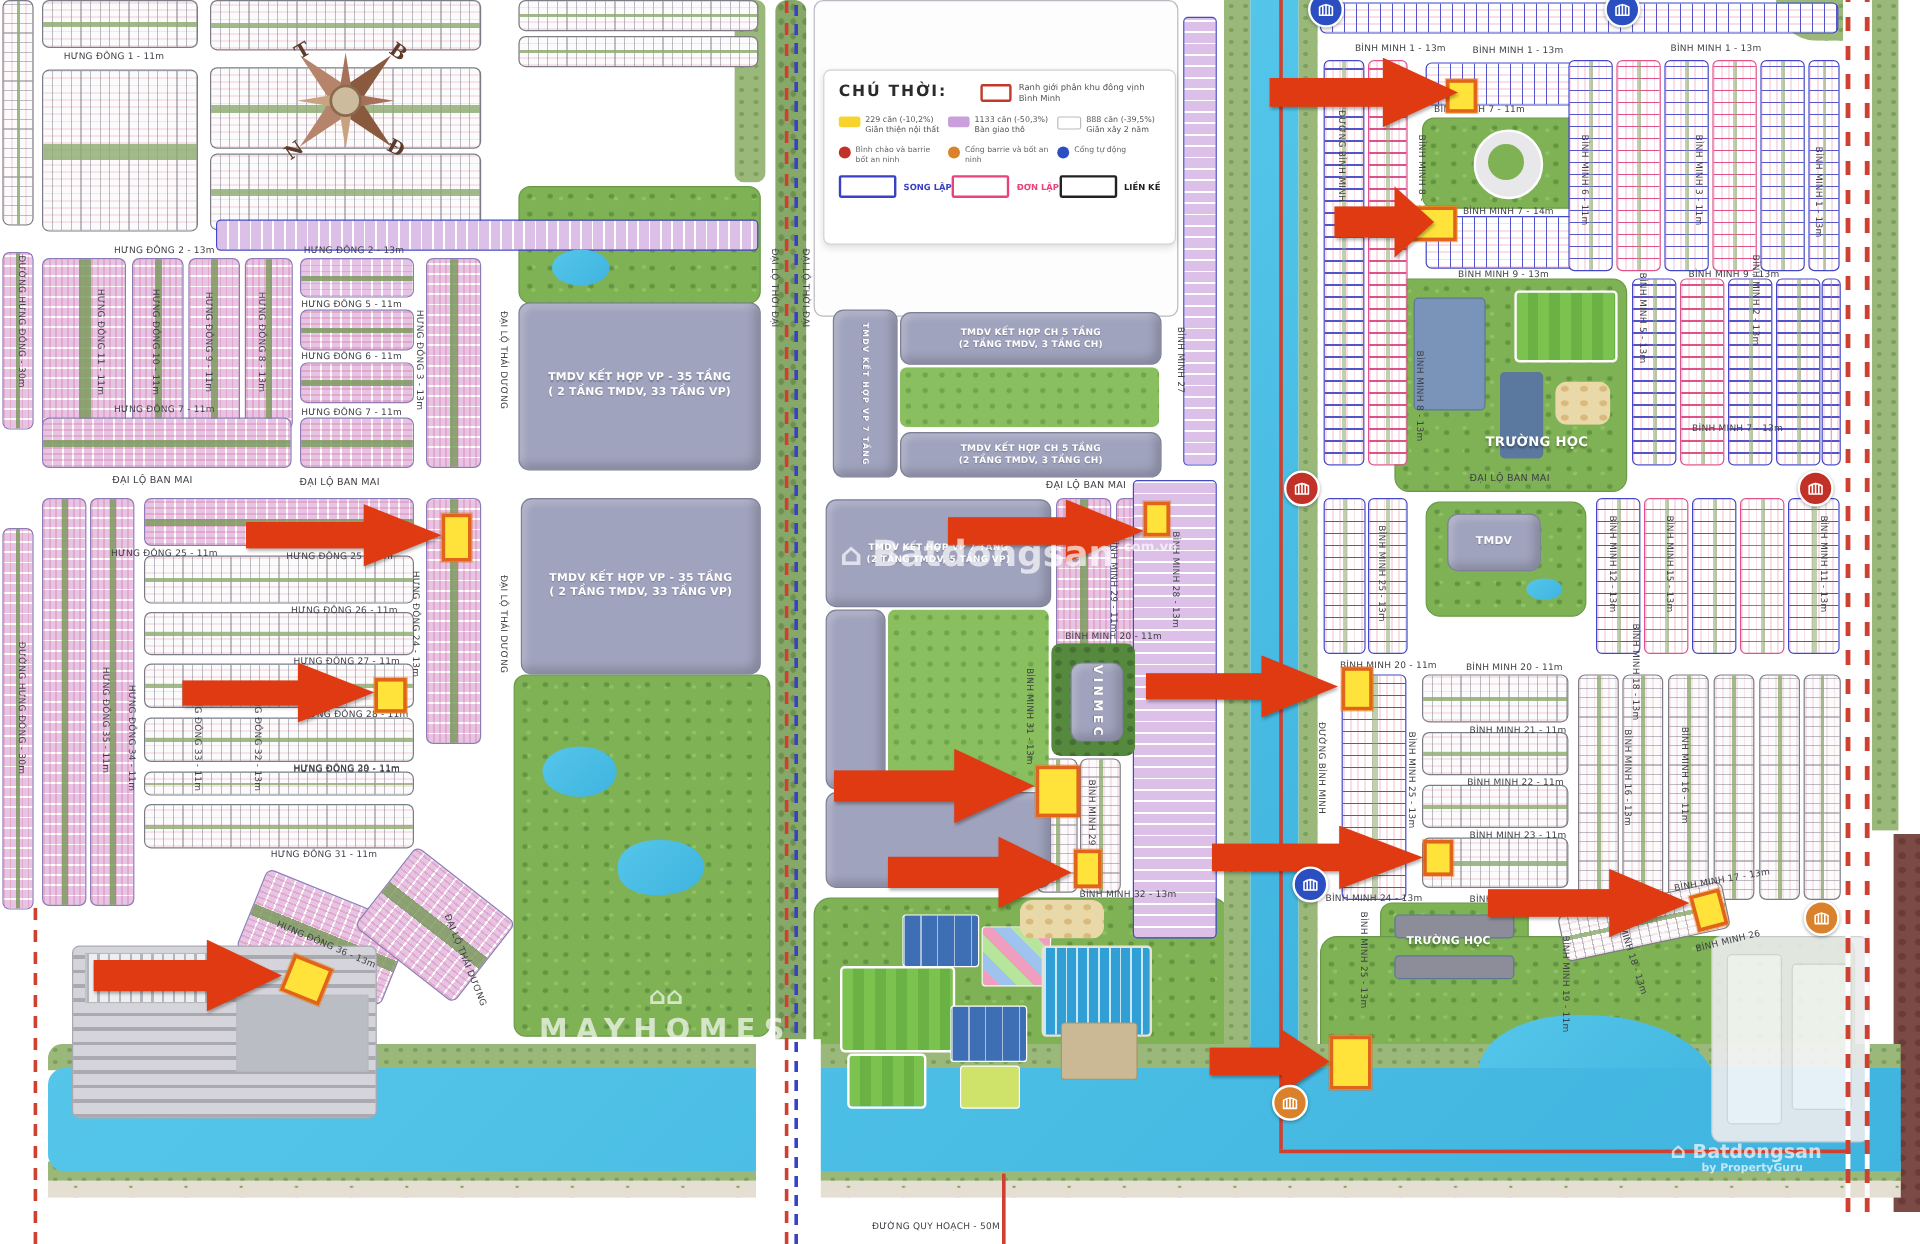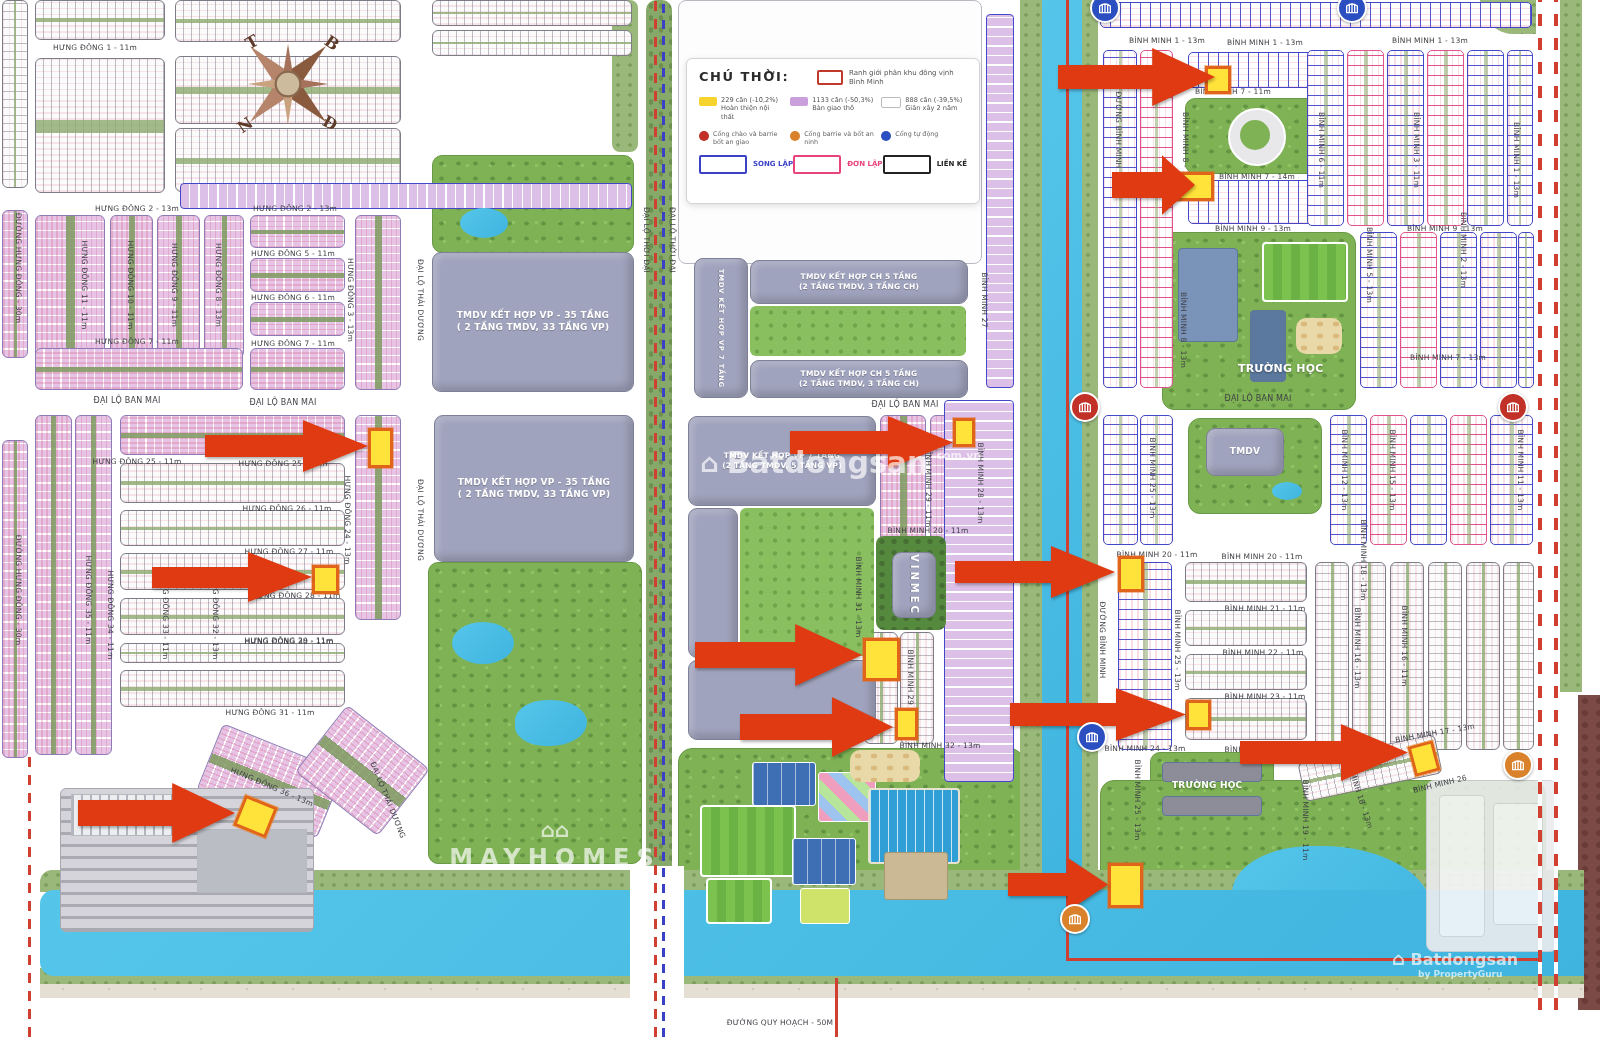--- a/index.html
+++ b/index.html
@@ -569,42 +569,42 @@
       <div class="lg-bnd">
         <span class="lg-bswatch"></span>
         <span class="lg-btext">Ranh giới phân khu đông vịnh Bình Minh</span>
       </div>
     </div>
     <div class="lg-row">
       <div class="lg-item">
         <span class="sw sw-yellow"></span>
         <div class="tx">
             <div>229 căn (-10,2%)</div>
-            <div>Hoàn thiện nội thất</div>
+            <div>Giãn thiện nội thất</div>
           </div>
       </div>
       <div class="lg-item">
         <span class="sw sw-purple"></span>
         <div class="tx">
             <div>1133 căn (-50,3%)</div>
             <div>Bàn giao thô</div>
           </div>
       </div>
       <div class="lg-item">
         <span class="sw sw-white"></span>
         <div class="tx">
             <div>888 căn (-39,5%)</div>
             <div>Giãn xây 2 năm</div>
           </div>
       </div>
     </div>
     <div class="lg-row">
       <div class="lg-gate">
         <span class="mini-gate g-red"></span>
-        <span class="tx" style="font-size:6.4px;color:#666">Cổng chào và barrie bốt an giao</span>
+        <span class="tx" style="font-size:6.4px;color:#666">Bình chào và barrie bốt an ninh</span>
       </div>
       <div class="lg-gate">
         <span class="mini-gate g-orange"></span>
         <span class="tx" style="font-size:6.4px;color:#666">Cổng barrie và bốt an ninh</span>
       </div>
       <div class="lg-gate">
         <span class="mini-gate g-blue"></span>
         <span class="tx" style="font-size:6.4px;color:#666">Cổng tự động</span>
       </div>
     </div>

